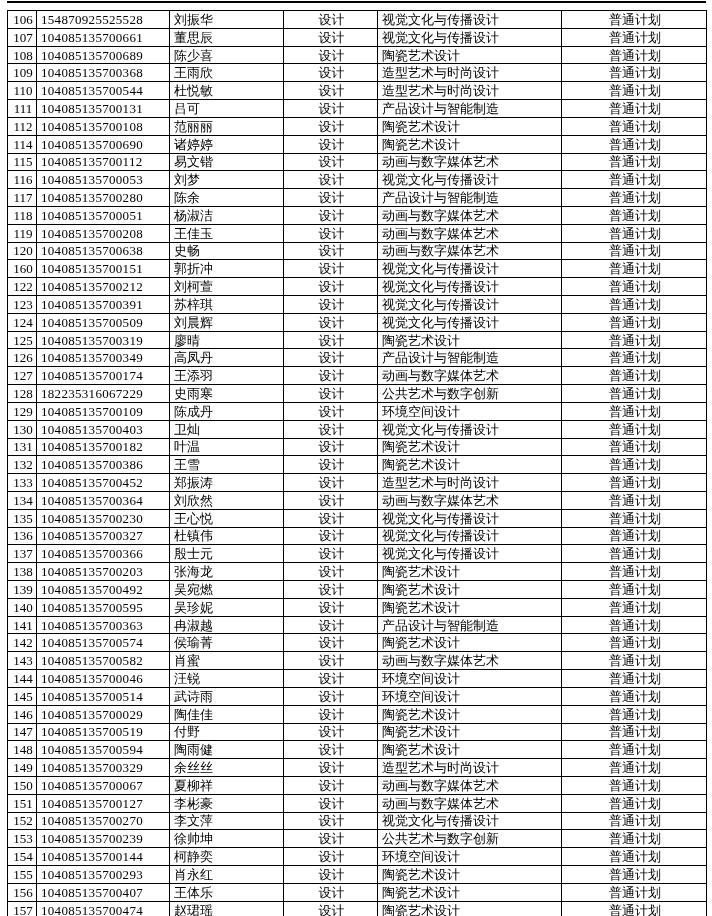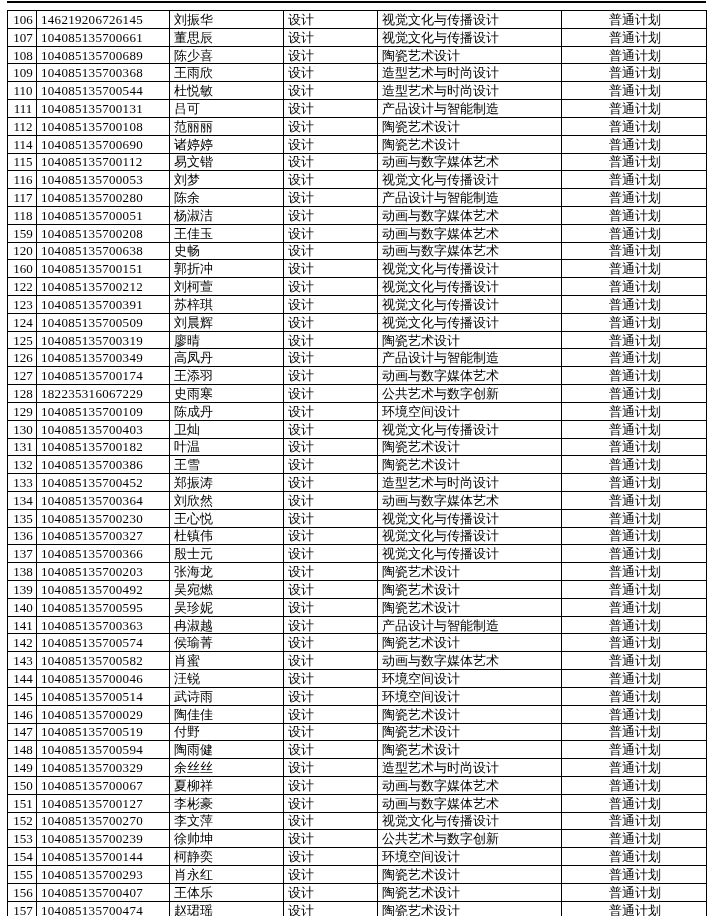--- a/index.html
+++ b/index.html
@@ -43,42 +43,42 @@
     line-height: 1;
     color: #000000;
     padding: 0 2px 0 4px;
     white-space: nowrap;
     overflow: hidden;
     vertical-align: middle;
   }
   td.col-seq    { text-align: center; padding: 0; }
   td.col-id     { text-align: left; letter-spacing: 0.3px; }
   td.col-name   { text-align: left; margin-left: 46px; }
-  td.col-major  { text-align: left; }
+  td.col-major  { text-align: center; }
   td.col-spec   { text-align: left; }
   td.col-plan   { text-align: center; padding: 0; }
 </style>
 </head>
 <body>
 
 <div class="sheet">
   <div class="cutoff-line"></div>
   <table class="roster">
     <colgroup>
       <col style="width:29px">
       <col style="width:133px">
       <col style="width:114px">
       <col style="width:94px">
       <col style="width:184px">
       <col style="width:145px">
     </colgroup>
     <tbody>
         <tr>
           <td class="col-seq">106</td>
-          <td class="col-id">146219206726145</td>
+          <td class="col-id">154870925525528</td>
           <td class="col-name">刘振华</td>
           <td class="col-major">设计</td>
           <td class="col-spec">视觉文化与传播设计</td>
           <td class="col-plan">普通计划</td>
         </tr>
         <tr>
           <td class="col-seq">107</td>
           <td class="col-id">104085135700661</td>
           <td class="col-name">董思辰</td>
           <td class="col-major">设计</td>
@@ -159,21 +159,21 @@
         </tr>
         <tr>
           <td class="col-seq">118</td>
           <td class="col-id">104085135700051</td>
           <td class="col-name">杨淑洁</td>
           <td class="col-major">设计</td>
           <td class="col-spec">动画与数字媒体艺术</td>
           <td class="col-plan">普通计划</td>
         </tr>
         <tr>
-          <td class="col-seq">159</td>
+          <td class="col-seq">119</td>
           <td class="col-id">104085135700208</td>
           <td class="col-name">王佳玉</td>
           <td class="col-major">设计</td>
           <td class="col-spec">动画与数字媒体艺术</td>
           <td class="col-plan">普通计划</td>
         </tr>
         <tr>
           <td class="col-seq">120</td>
           <td class="col-id">104085135700638</td>
           <td class="col-name">史畅</td>

